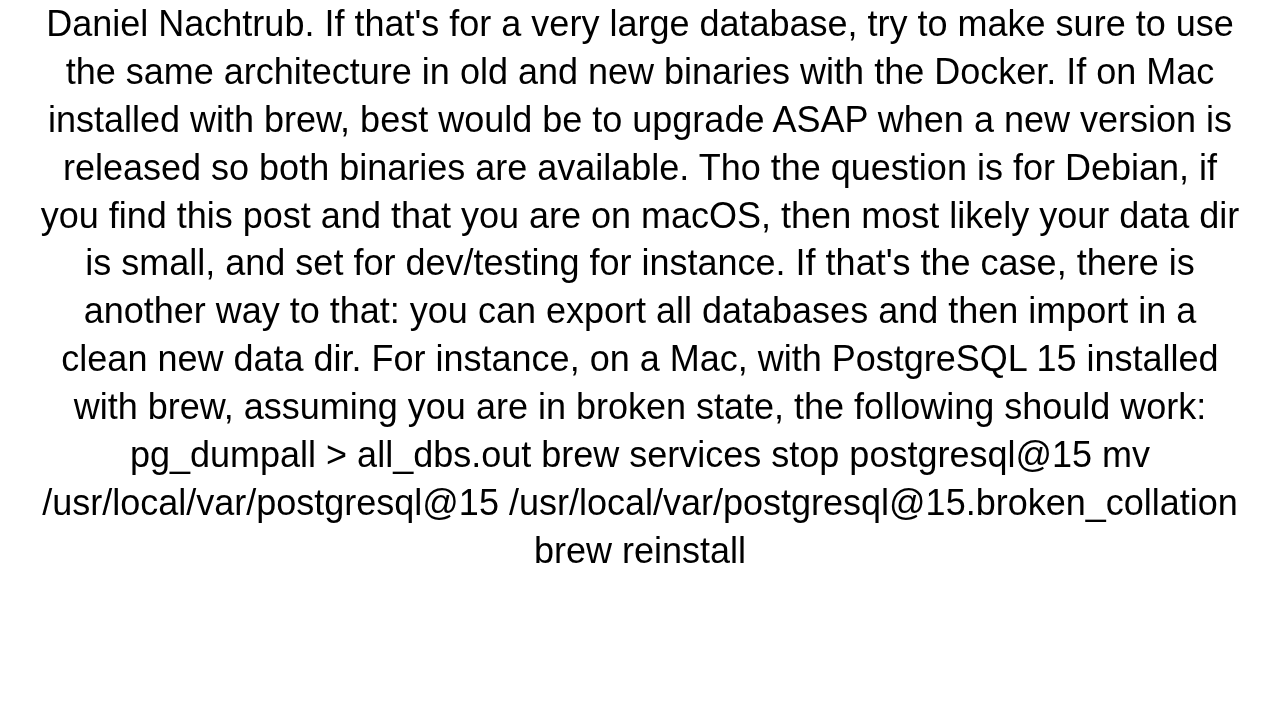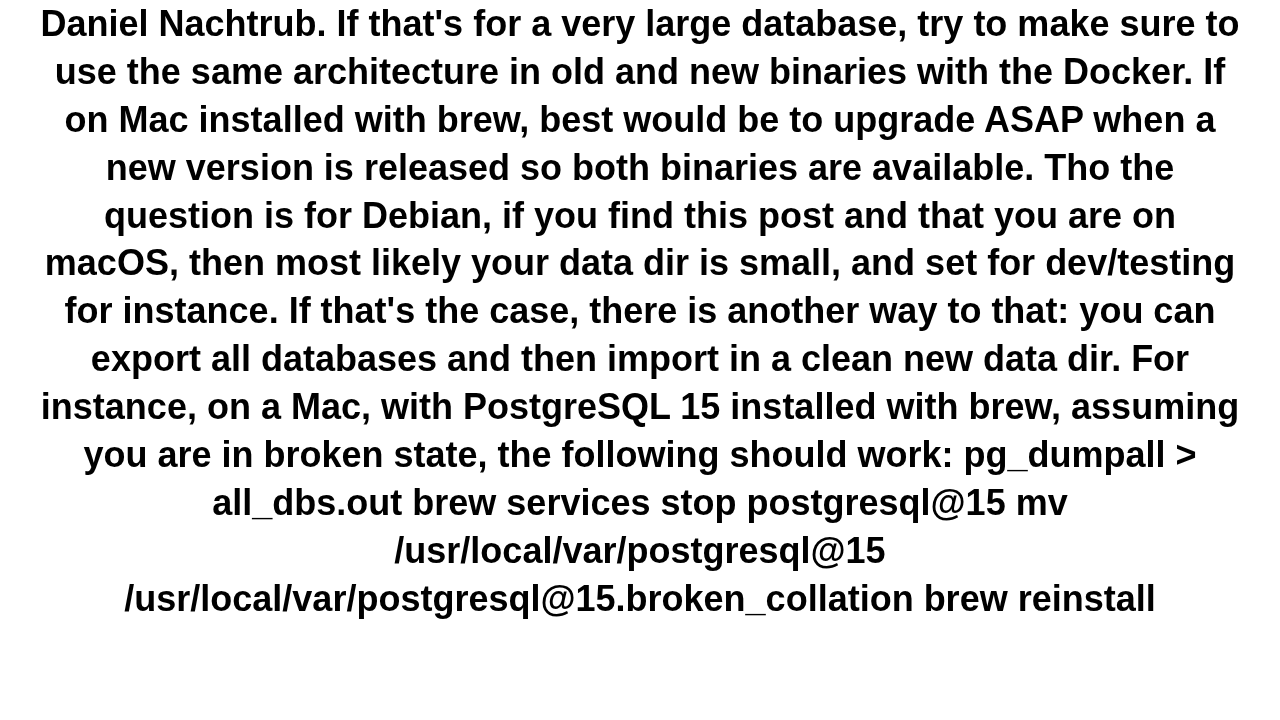--- a/index.html
+++ b/index.html
@@ -14,19 +14,19 @@
       font-family: Arial, Helvetica, sans-serif;
       overflow: hidden;
     }
     .content {
       width: 100%;
       padding: 0 40px;
       text-align: center;
       font-size: 36px;
       line-height: 1.33;
       color: #000000;
-      font-weight: 700;
+      font-weight: 400;
     }
   </style>
 </head>
 <body>
 
 <div class="content">Daniel Nachtrub. If that's for a very large database, try to make sure to use the same architecture in old and new binaries with the Docker. If on Mac installed with brew, best would be to upgrade ASAP when a new version is released so both binaries are available. Tho the question is for Debian, if you find this post and that you are on macOS, then most likely your data dir is small, and set for dev/testing for instance. If that's the case, there is another way to that: you can export all databases and then import in a clean new data dir. For instance, on a Mac, with PostgreSQL 15 installed with brew, assuming you are in broken state, the following should work: pg_dumpall &gt; all_dbs.out brew services stop postgresql@15 mv /usr/local/var/postgresql@15 /usr/local/var/postgresql@15.broken_collation brew reinstall</div>
 
 </body></html>

